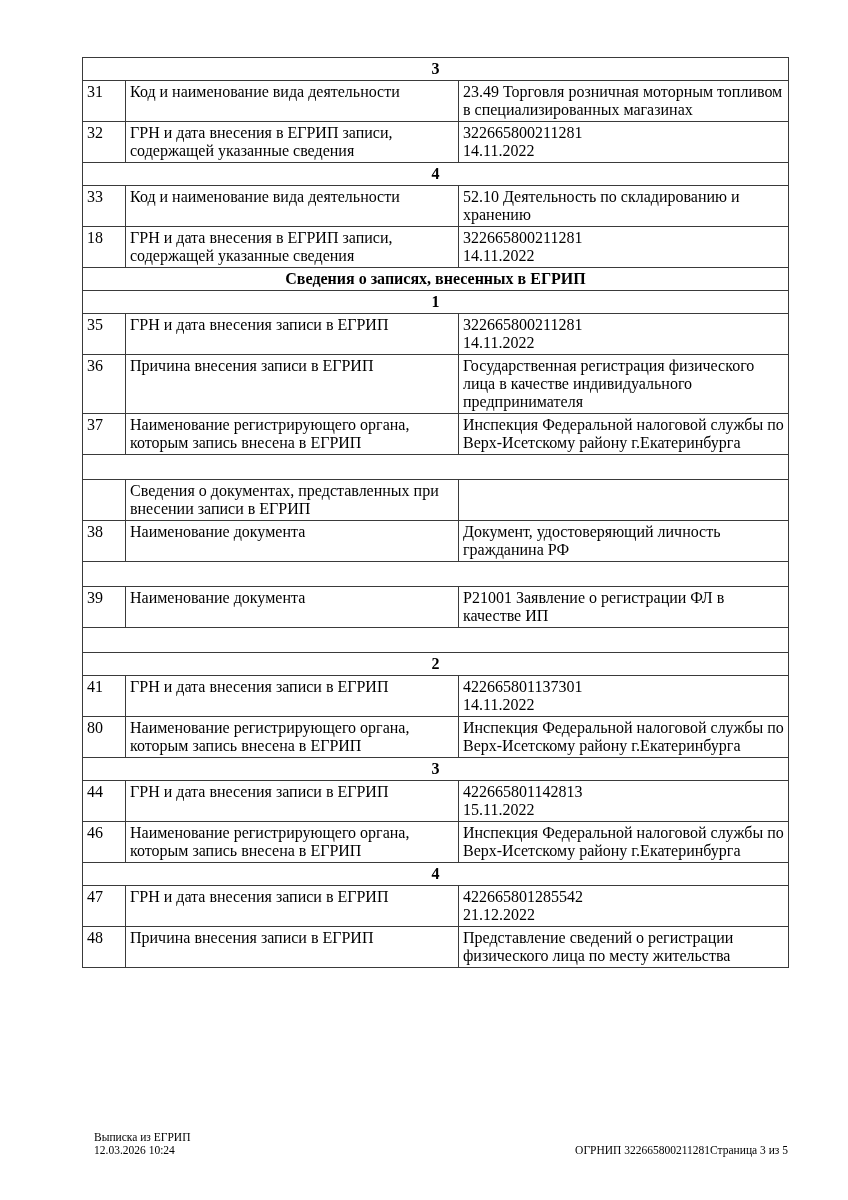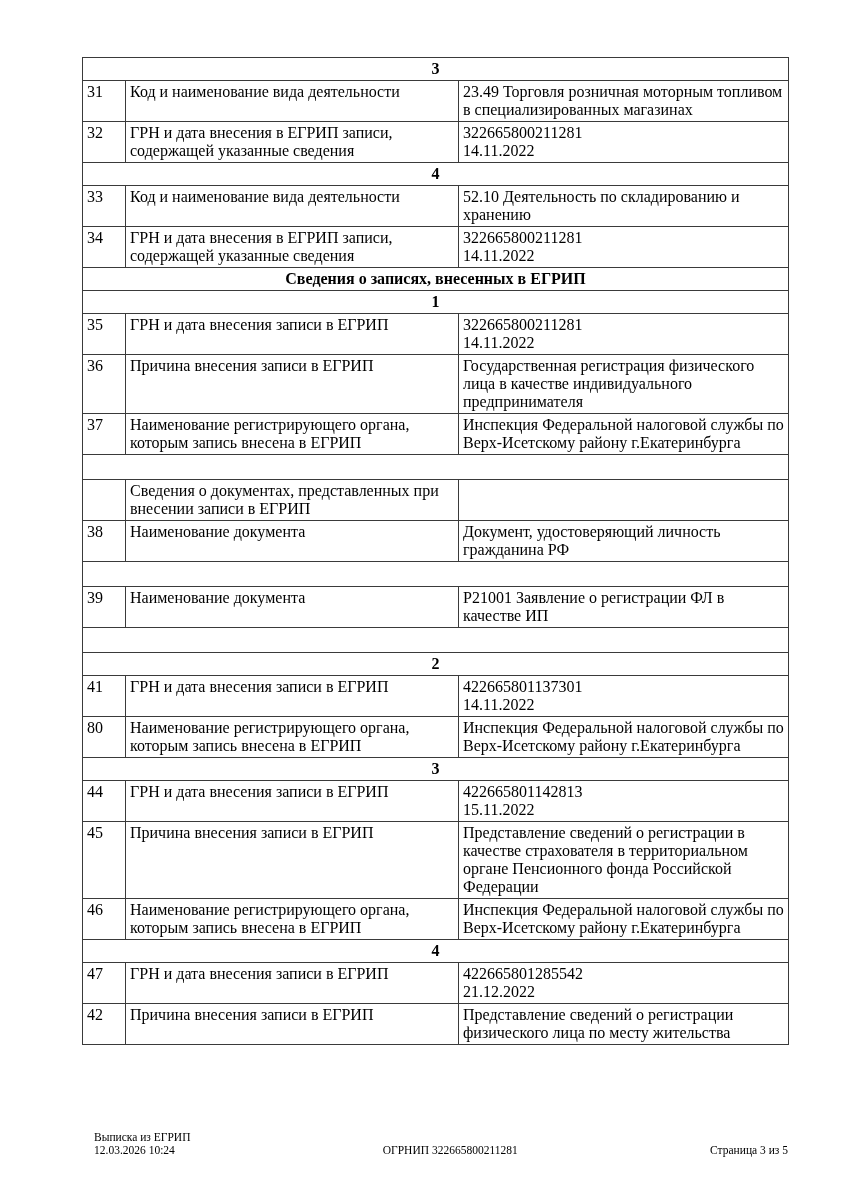--- a/index.html
+++ b/index.html
@@ -54,21 +54,21 @@
     left: 82px;
     top: 1131px;
     width: 706px;
     font-size: 11.5px;
     line-height: 13px;
     display: flex;
     justify-content: space-between;
     align-items: flex-end;
   }
   .footer .left-block { text-align: left; margin-left: 12px; }
-  .footer .center-block { text-align: center; flex: 1; }
+  .footer .center-block { text-align: right; flex: 1; }
   .footer .right-block { text-align: center; }
 </style>
 </head>
 <body>
 
 <div class="page">
 
   <table class="egrip">
     <colgroup>
       <col style="width:43px">
@@ -92,21 +92,21 @@
         </tr>
         <tr>
           <td colspan="3" class="section-cell">4</td>
         </tr>
         <tr>
           <td class="num-cell">33</td>
           <td class="label-cell">Код и наименование вида деятельности</td>
           <td class="value-cell">52.10 Деятельность по складированию и хранению</td>
         </tr>
         <tr>
-          <td class="num-cell">34</td>
+          <td class="num-cell">18</td>
           <td class="label-cell">ГРН и дата внесения в ЕГРИП записи, содержащей указанные сведения</td>
           <td class="value-cell">322665800211281
 14.11.2022</td>
         </tr>
         <tr>
           <td colspan="3" class="section-cell">Сведения о записях, внесенных в ЕГРИП</td>
         </tr>
         <tr>
           <td colspan="3" class="section-cell">1</td>
         </tr>
@@ -167,40 +167,35 @@
         <tr>
           <td colspan="3" class="section-cell">3</td>
         </tr>
         <tr>
           <td class="num-cell">44</td>
           <td class="label-cell">ГРН и дата внесения записи в ЕГРИП</td>
           <td class="value-cell">422665801142813
 15.11.2022</td>
         </tr>
         <tr>
-          <td class="num-cell">45</td>
-          <td class="label-cell">Причина внесения записи в ЕГРИП</td>
-          <td class="value-cell">Представление сведений о регистрации в качестве страхователя в территориальном органе Пенсионного фонда Российской Федерации</td>
-        </tr>
-        <tr>
           <td class="num-cell">46</td>
           <td class="label-cell">Наименование регистрирующего органа, которым запись внесена в ЕГРИП</td>
           <td class="value-cell">Инспекция Федеральной налоговой службы по Верх-Исетскому району г.Екатеринбурга</td>
         </tr>
         <tr>
           <td colspan="3" class="section-cell">4</td>
         </tr>
         <tr>
           <td class="num-cell">47</td>
           <td class="label-cell">ГРН и дата внесения записи в ЕГРИП</td>
           <td class="value-cell">422665801285542
 21.12.2022</td>
         </tr>
         <tr>
-          <td class="num-cell">42</td>
+          <td class="num-cell">48</td>
           <td class="label-cell">Причина внесения записи в ЕГРИП</td>
           <td class="value-cell">Представление сведений о регистрации физического лица по месту жительства</td>
         </tr>
       </tbody>
   </table>
 
   <div class="footer">
     <div class="left-block">
       <div>Выписка из ЕГРИП</div>
       <div>12.03.2026 10:24</div>

